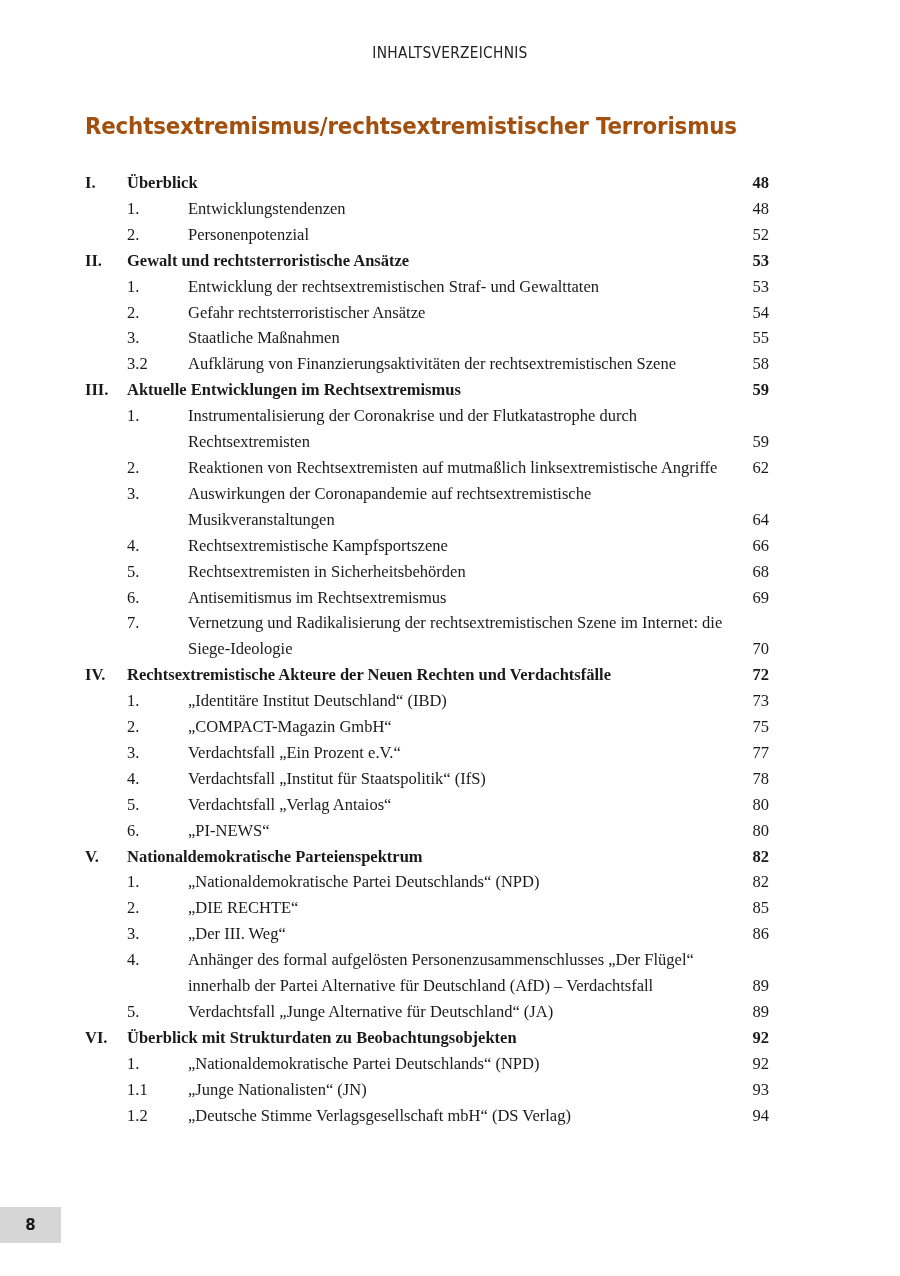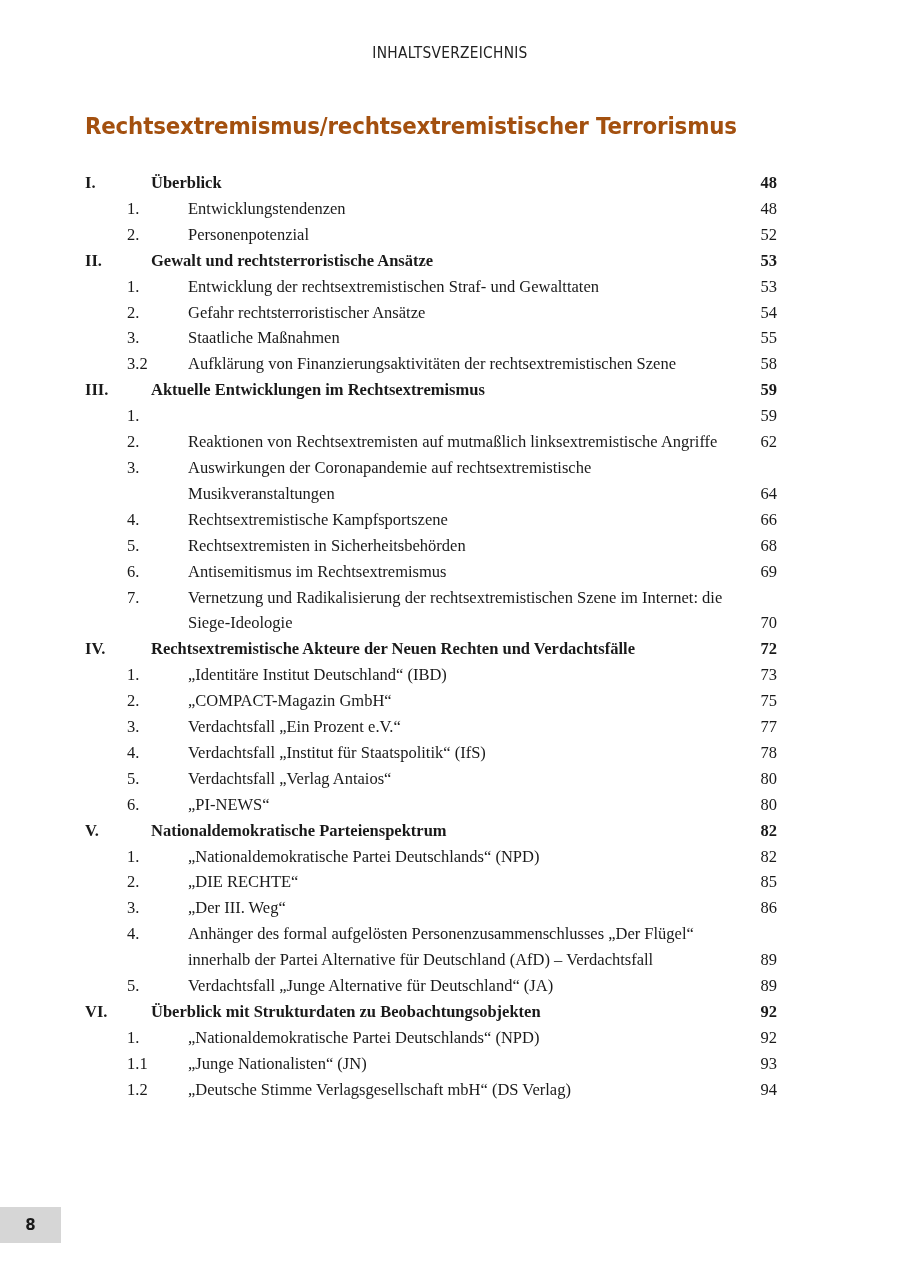--- a/index.html
+++ b/index.html
@@ -22,23 +22,23 @@
       white-space: nowrap;
     }
     .toc { position: absolute; top: 170px; left: 85px; width: 692px; }
     .row {
       position: relative; display: flex; align-items: flex-start;
       line-height: 25.9px; font-size: 16.5px; font-family: "Liberation Serif", "DejaVu Serif", serif;
     }
     .row.section { font-weight: bold; }
     .num-l1 { width: 42px; flex: 0 0 42px; }
     .num-l2 { width: 61px; flex: 0 0 61px; margin-left: 42px; }
-    .row.section .label { flex: 1 1 auto; margin-left: 24px; }
+    .row.section .label { flex: 1 1 auto; }
     .label { flex: 1 1 auto; padding-right: 40px; }
-    .page { position: absolute; right: 0; bottom: 0; text-align: left; }
+    .page { position: absolute; right: 8px; bottom: 0; text-align: left; }
     .page-box {
       position: absolute; left: 0; top: 1207px; width: 61px; height: 36px;
       background: #d6d6d6; display: flex; align-items: center; justify-content: center;
       font-family: "DejaVu Sans", "Liberation Sans", sans-serif; font-weight: bold; font-size: 15px;
     }
   </style>
 </head>
 <body>
 
 <div class="running-head">INHALTSVERZEICHNIS</div>
@@ -86,20 +86,21 @@
       <span class="label">Aufklärung von Finanzierungsaktivitäten der rechtsextremistischen Szene</span>
       <span class="page">58</span>
     </div>
     <div class="row section">
       <span class="num-l1">III.</span>
       <span class="label">Aktuelle Entwicklungen im Rechtsextremismus</span>
       <span class="page">59</span>
     </div>
     <div class="row">
       <span class="num-l2">1.</span>
+      <span class="label">Instrumentalisierung der Coronakrise und der Flutkatastrophe durch Rechtsextremisten</span>
       <span class="page">59</span>
     </div>
     <div class="row">
       <span class="num-l2">2.</span>
       <span class="label">Reaktionen von Rechtsextremisten auf mutmaßlich linksextremistische Angriffe</span>
       <span class="page">62</span>
     </div>
     <div class="row">
       <span class="num-l2">3.</span>
       <span class="label">Auswirkungen der Coronapandemie auf rechtsextremistische Musikveranstaltungen</span>

